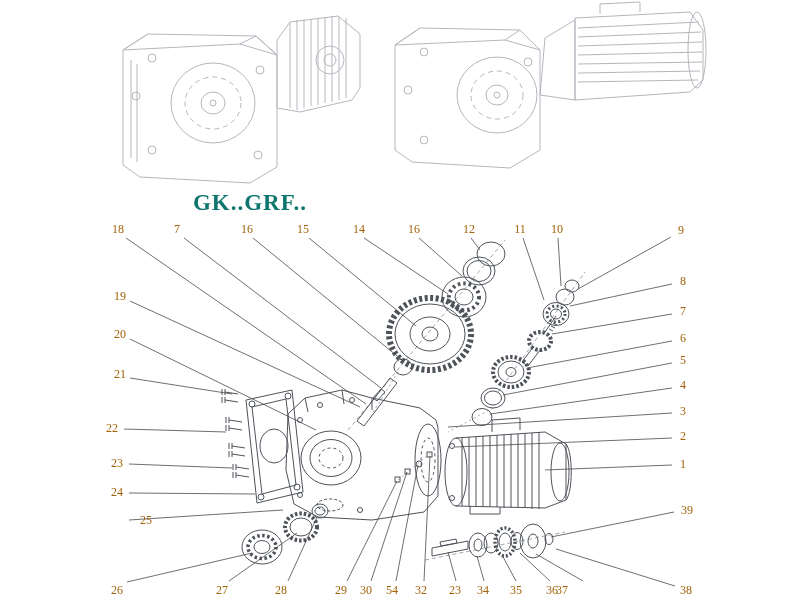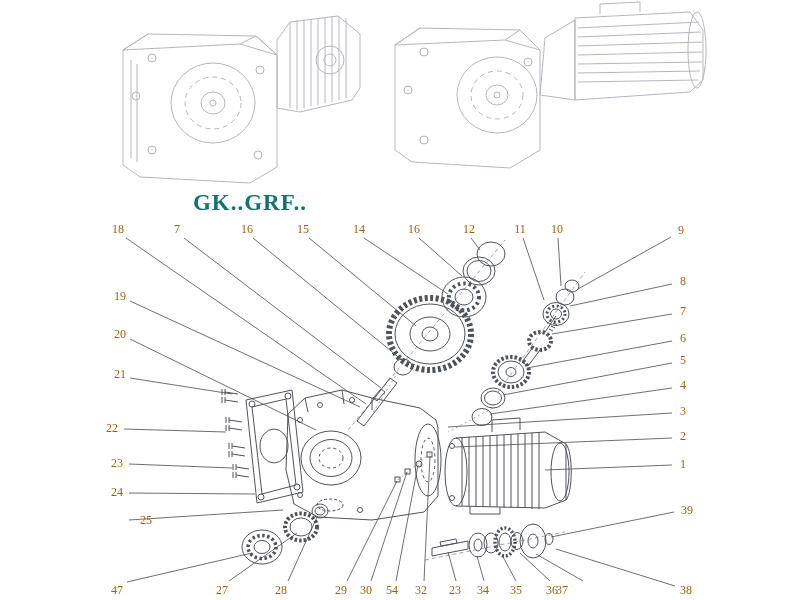--- a/index.html
+++ b/index.html
@@ -251,21 +251,21 @@
       <div class="callout" style="left: 683px; top: 436px;">2</div>
       <div class="callout" style="left: 683px; top: 464px;">1</div>
       <div class="callout" style="left: 687px; top: 510px;">39</div>
       <div class="callout" style="left: 120px; top: 296px;">19</div>
       <div class="callout" style="left: 120px; top: 334px; text-align: center;">20</div>
       <div class="callout" style="left: 120px; top: 374px;">21</div>
       <div class="callout" style="left: 112px; top: 428px;">22</div>
       <div class="callout" style="left: 117px; top: 463px;">23</div>
       <div class="callout" style="left: 117px; top: 492px;">24</div>
       <div class="callout" style="left: 117px; top: 520px; margin-left: 29px;">25</div>
-      <div class="callout" style="left: 117px; top: 590px;">47</div>
+      <div class="callout" style="left: 117px; top: 590px;">26</div>
       <div class="callout" style="left: 222px; top: 590px;">27</div>
       <div class="callout" style="left: 281px; top: 590px;">28</div>
       <div class="callout" style="left: 341px; top: 590px;">29</div>
       <div class="callout" style="left: 366px; top: 590px;">30</div>
       <div class="callout" style="left: 392px; top: 590px;">54</div>
       <div class="callout" style="left: 421px; top: 590px;">32</div>
       <div class="callout" style="left: 455px; top: 590px;">23</div>
       <div class="callout" style="left: 483px; top: 590px;">34</div>
       <div class="callout" style="left: 516px; top: 590px;">35</div>
       <div class="callout" style="left: 552px; top: 590px;">36</div>

